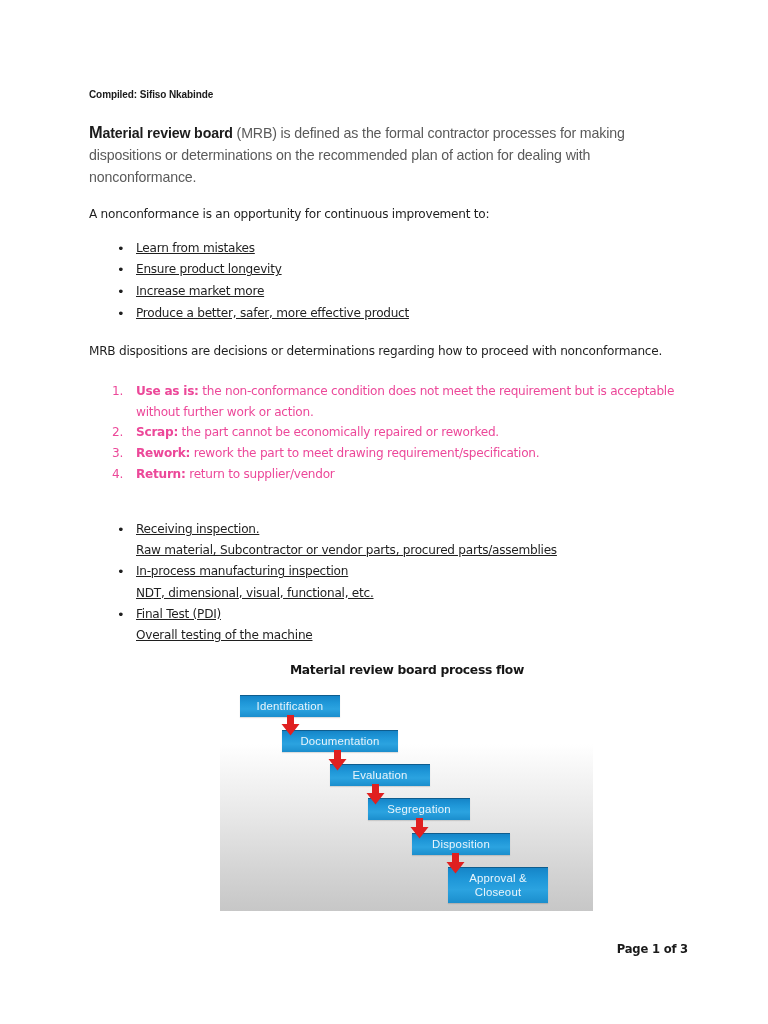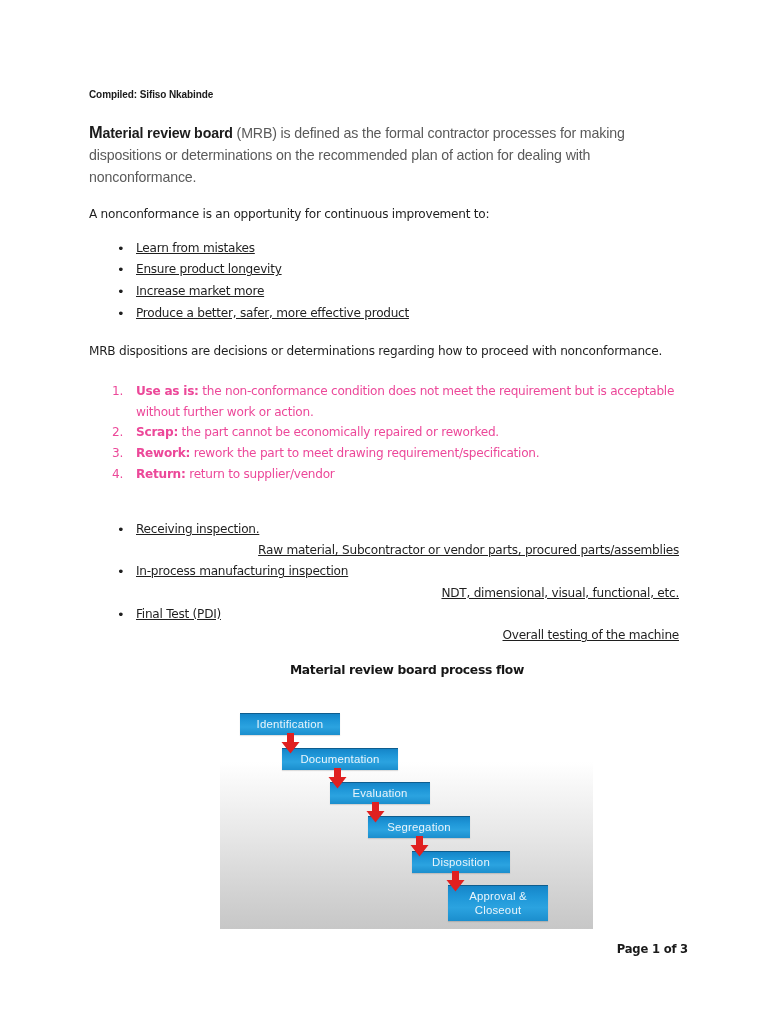--- a/index.html
+++ b/index.html
@@ -87,21 +87,20 @@
     content: "\2022";
     position: absolute;
     left: 28px;
     top: -1px;
     font-size: 13px;
     color: #1f1f1f;
   }
   ul.bullets > li .sub {
     display: block;
     line-height: 1.72;
-    text-align: right;
   }
 
   ol.numbers {
     list-style: none;
     margin: 0 0 12px 0;
     padding: 0;
     counter-reset: disp;
   }
   ol.numbers > li {
     position: relative;
@@ -140,21 +139,21 @@
     text-align: center;
     font-family: "DejaVu Sans", "Liberation Sans", sans-serif;
     font-size: 12.3px;
     font-weight: bold;
     color: #161616;
     letter-spacing: -0.3px;
   }
   .figure-canvas {
     position: absolute;
     left: 0;
-    top: 22px;
+    top: 4px;
     width: 374px;
     height: 244px;
   }
   .grad-panel {
     position: absolute;
     left: 0;
     top: 77px;
     width: 373px;
     height: 167px;
     background: linear-gradient(to bottom,

